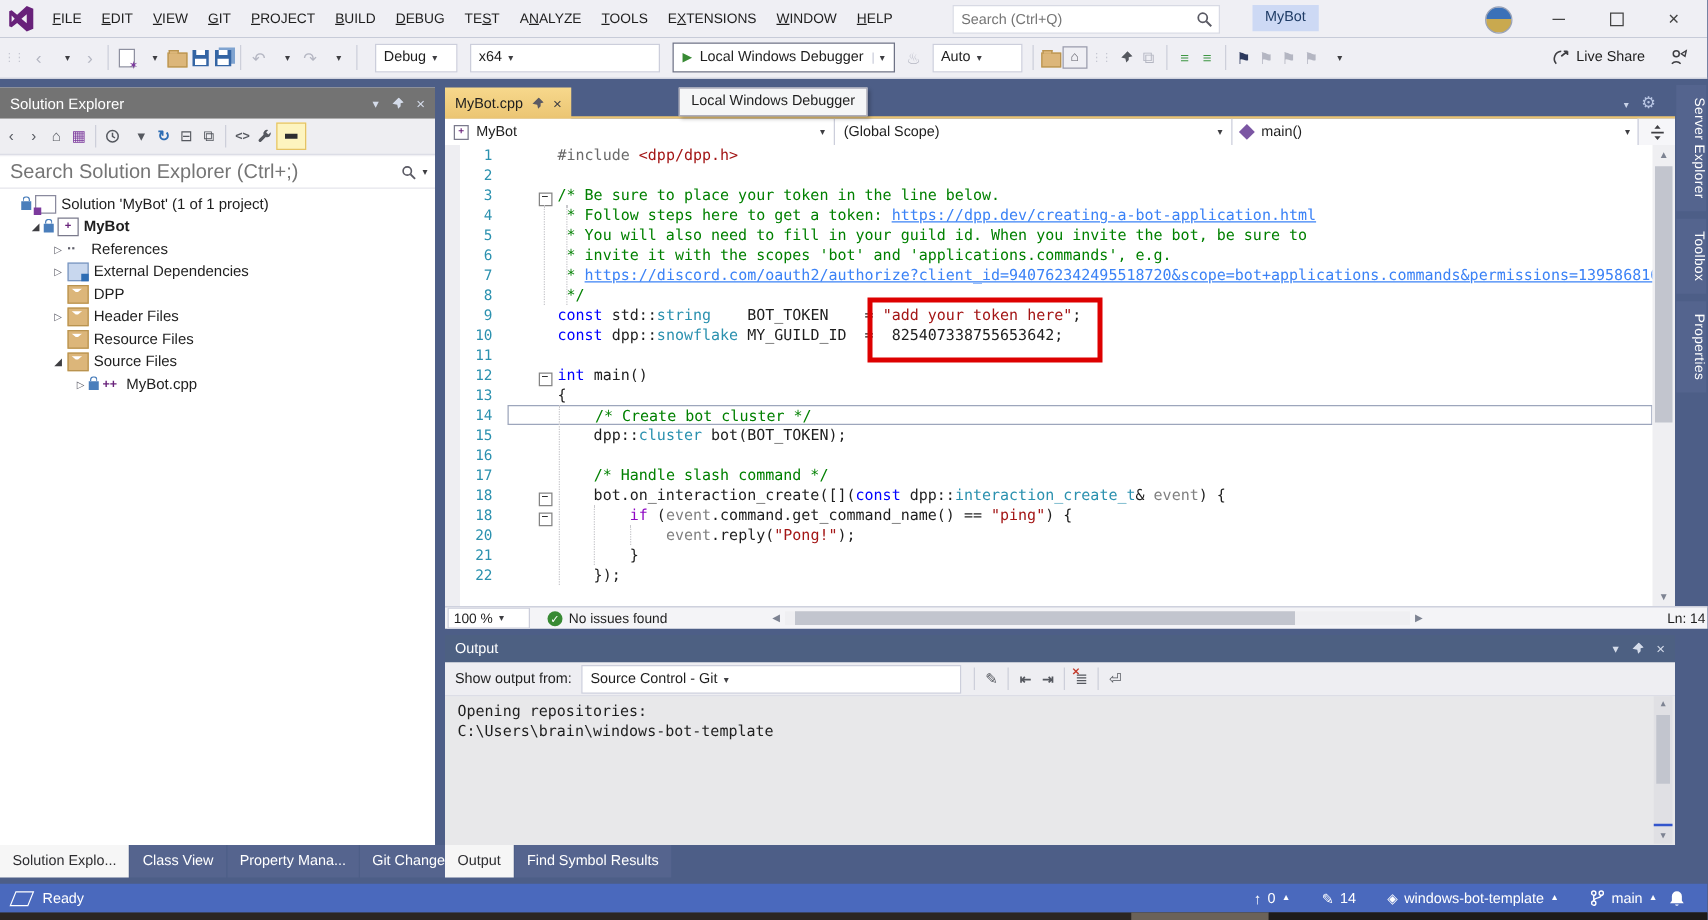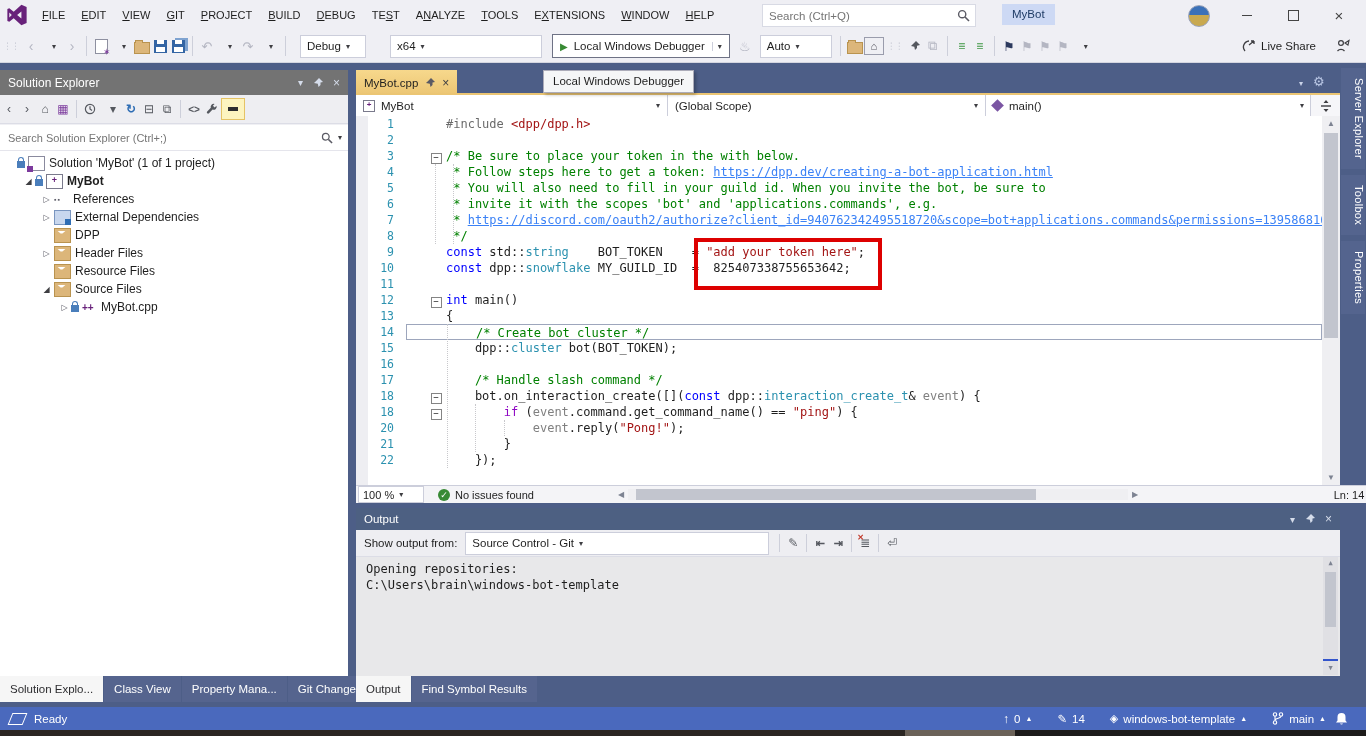--- a/index.html
+++ b/index.html
@@ -53,21 +53,21 @@
   .panel-hdr{height:25px;background:#737373;color:#FFF;font-size:12px;display:flex;align-items:center;padding:0 8px;}
   .hdr-icons{margin-left:auto;display:flex;align-items:center;gap:10px;color:#D5DCEA;font-size:10px;}
   .ptoolbar{background:#EEEEF2;display:flex;align-items:center;border-bottom:1px solid #DCDDE6;}
   .pt-sep{width:1px;height:18px;background:#CDCFDA;margin:0 4px;}
   .pt-i{display:inline-flex;align-items:center;justify-content:center;min-width:18px;height:22px;color:#55585F;font-size:12px;}
 
   
   .sol-exp{left:0;top:70px;width:348px;height:606px;background:#FFF;}
   .se-toolbar{height:28px;}
   .se-search{height:25px;border-bottom:1px solid #E5E5EC;display:flex;align-items:center;background:#FFF;padding:0 6px;border-top:1px solid #F0F0F4;}
-  .se-search input{flex:1;border:none;outline:none;font-size:11px;color:#6A6A70;background:transparent;font-family:"Liberation Sans",sans-serif;}
+  .se-search input{flex:1;border:none;outline:none;font-size:16px;color:#6A6A70;background:transparent;font-family:"Liberation Sans",sans-serif;}
   .preview-on{background:#FDF4BF;border:1px solid #E5C365;height:20px;min-width:22px;}
   .tree{padding-top:3px;}
   .trow{height:18px;display:flex;align-items:center;font-size:12px;white-space:nowrap;}
   .arr{width:13px;font-size:8px;color:#5B5B66;text-align:center;flex:none;}
   .arr.exp{color:#3E3E42;}
   .lockb{width:8px;height:7px;background:#4A7EBB;position:relative;margin:3px 2px 0 0;flex:none;}
   .lockb::before{content:"";position:absolute;left:1px;top:-4px;width:4px;height:3px;border:1px solid #4A7EBB;border-bottom:none;border-radius:3px 3px 0 0;}
   .ti{width:15px;height:13px;margin:0 4px 0 1px;flex:none;position:relative;display:inline-block;}
   .ti-solution{background:#FFF;border:1px solid #8A8A9E;}
   .ti-solution::after{content:"";position:absolute;left:-2px;bottom:-2px;width:6px;height:6px;background:#7C3A9D;}
@@ -215,21 +215,21 @@
   <span class="tb-sep"></span>
   <span class="tb-i tb-dis">↶</span>
   <span class="tb-i tb-dis carr">▾</span>
   <span class="tb-i tb-dis">↷</span>
   <span class="tb-i tb-dis carr">▾</span>
   <span class="tb-sep" style="margin-right:14px"></span>
   <div class="combo" style="width:52px">
     <span>Debug</span>
       <span class="carr">▾</span>
   </div>
-  <div class="combo" style="width:138px;margin-left:24px">
+  <div class="combo" style="width:138px;margin-left:10px">
     <span>x64</span>
       <span class="carr">▾</span>
   </div>
   <div class="runbtn" style="margin-left:10px">
     <span class="play">▶</span>
     <span>Local Windows Debugger</span>
     <span class="dd">▾</span>
   </div>
   <span class="tb-i tb-dis" style="margin-left:6px">♨</span>
   <div class="combo" style="width:58px;margin-left:6px">
@@ -428,21 +428,21 @@
           <div class="cl-num">2</div>
           <div class="cl-body">
             <span class="cl-fold"></span>
             <div class="cl-text"></div>
           </div>
         </div>
         <div class="cl">
           <div class="cl-num">3</div>
           <div class="cl-body">
             <span class="cl-fold"><span class="foldbox">−</span></span>
-            <div class="cl-text"><span class="cc">/* Be sure to place your token in the with below.</span></div>
+            <div class="cl-text"><span class="cc">/* Be sure to place your token in the line below.</span></div>
           </div>
         </div>
         <div class="cl">
           <div class="cl-num">4</div>
           <div class="cl-body">
             <span class="cl-fold"></span>
             <div class="cl-text"><span class="cc"> * Follow steps here to get a token: </span><span class="clk">https://dpp.dev/creating-a-bot-application.html</span></div>
           </div>
         </div>
         <div class="cl">

